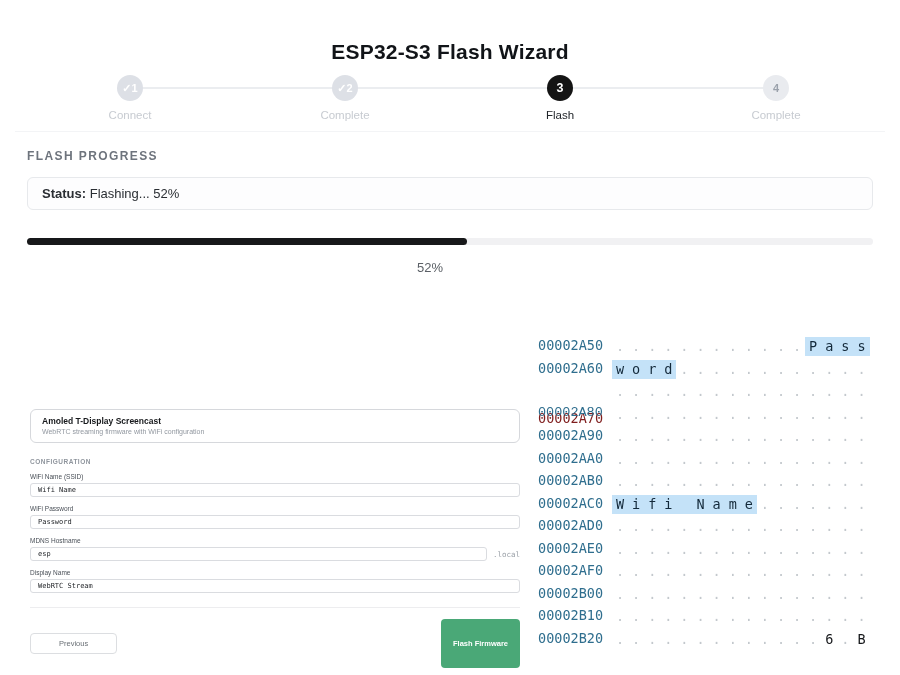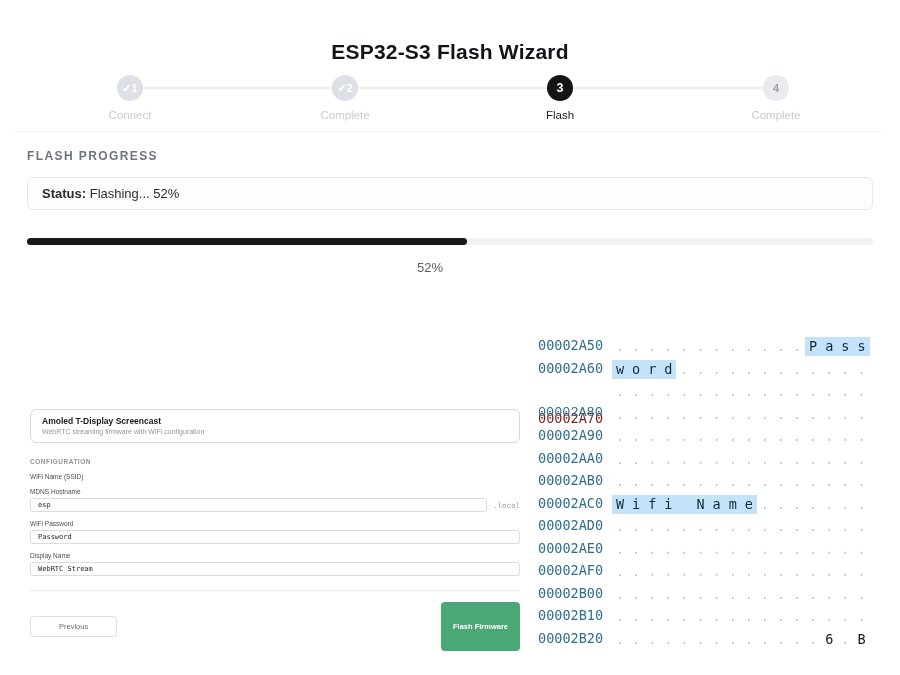--- a/index.html
+++ b/index.html
@@ -118,32 +118,35 @@
 
 <div class="form-panel">
   <div class="fw-card">
     <div class="fw-card-title">Amoled T-Display Screencast</div>
     <div class="fw-card-sub">WebRTC streaming firmware with WiFi configuration</div>
   </div>
   <div class="config-label">CONFIGURATION</div>
   <div id="fields">
       <div class="field">
         <div class="field-label">WiFi Name (SSID)</div>
+        <div class="field-row">
+          <input class="field-input" type="text" value="Wifi Name" style="">
+        </div>
+      </div>
+      <div class="field">
+        <div class="field-label">WiFi Password</div>
+        <div class="field-row">
+          <input class="field-input" type="text" value="Password" style="">
+        </div>
       </div>
       <div class="field">
         <div class="field-label">MDNS Hostname</div>
         <div class="field-row">
           <input class="field-input" type="text" value="esp" style="">
           <span class="field-suffix">.local</span>
-        </div>
-      </div>
-      <div class="field">
-        <div class="field-label">WiFi Password</div>
-        <div class="field-row">
-          <input class="field-input" type="text" value="Password" style="">
         </div>
       </div>
       <div class="field">
         <div class="field-label">Display Name</div>
         <div class="field-row">
           <input class="field-input" type="text" value="WebRTC Stream" style="">
         </div>
       </div>
     </div>
   <div class="btn-row">

